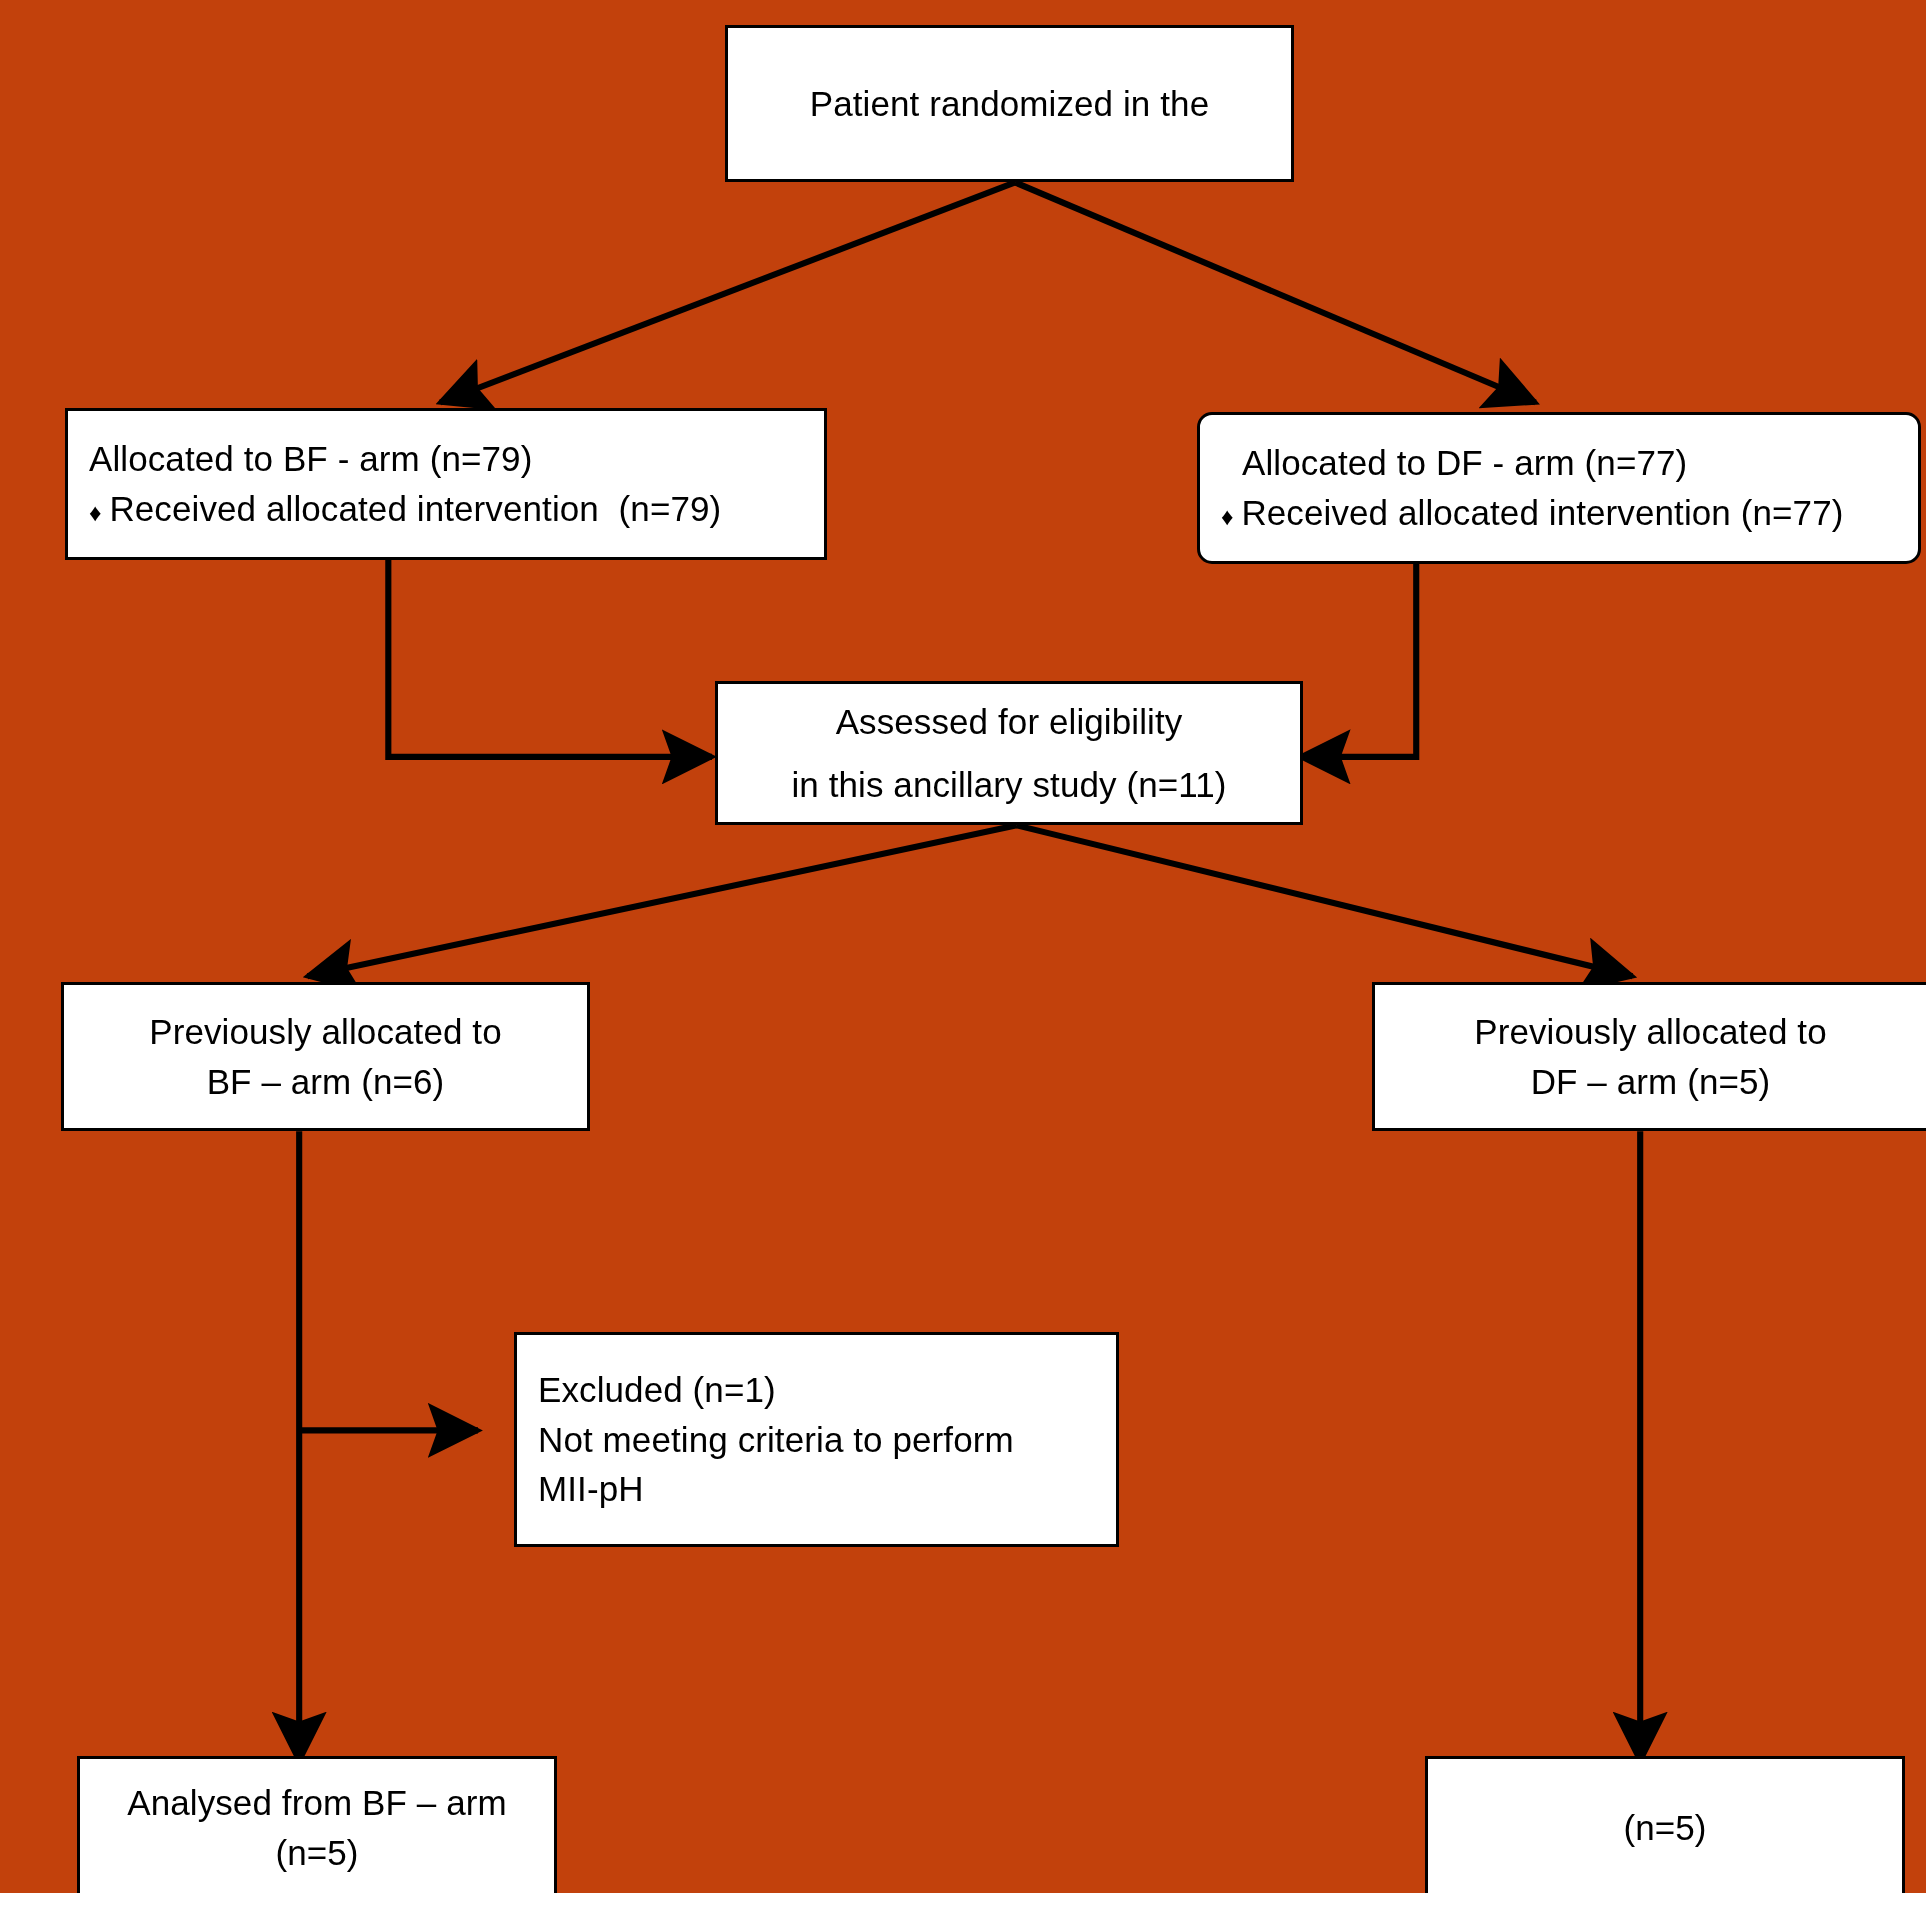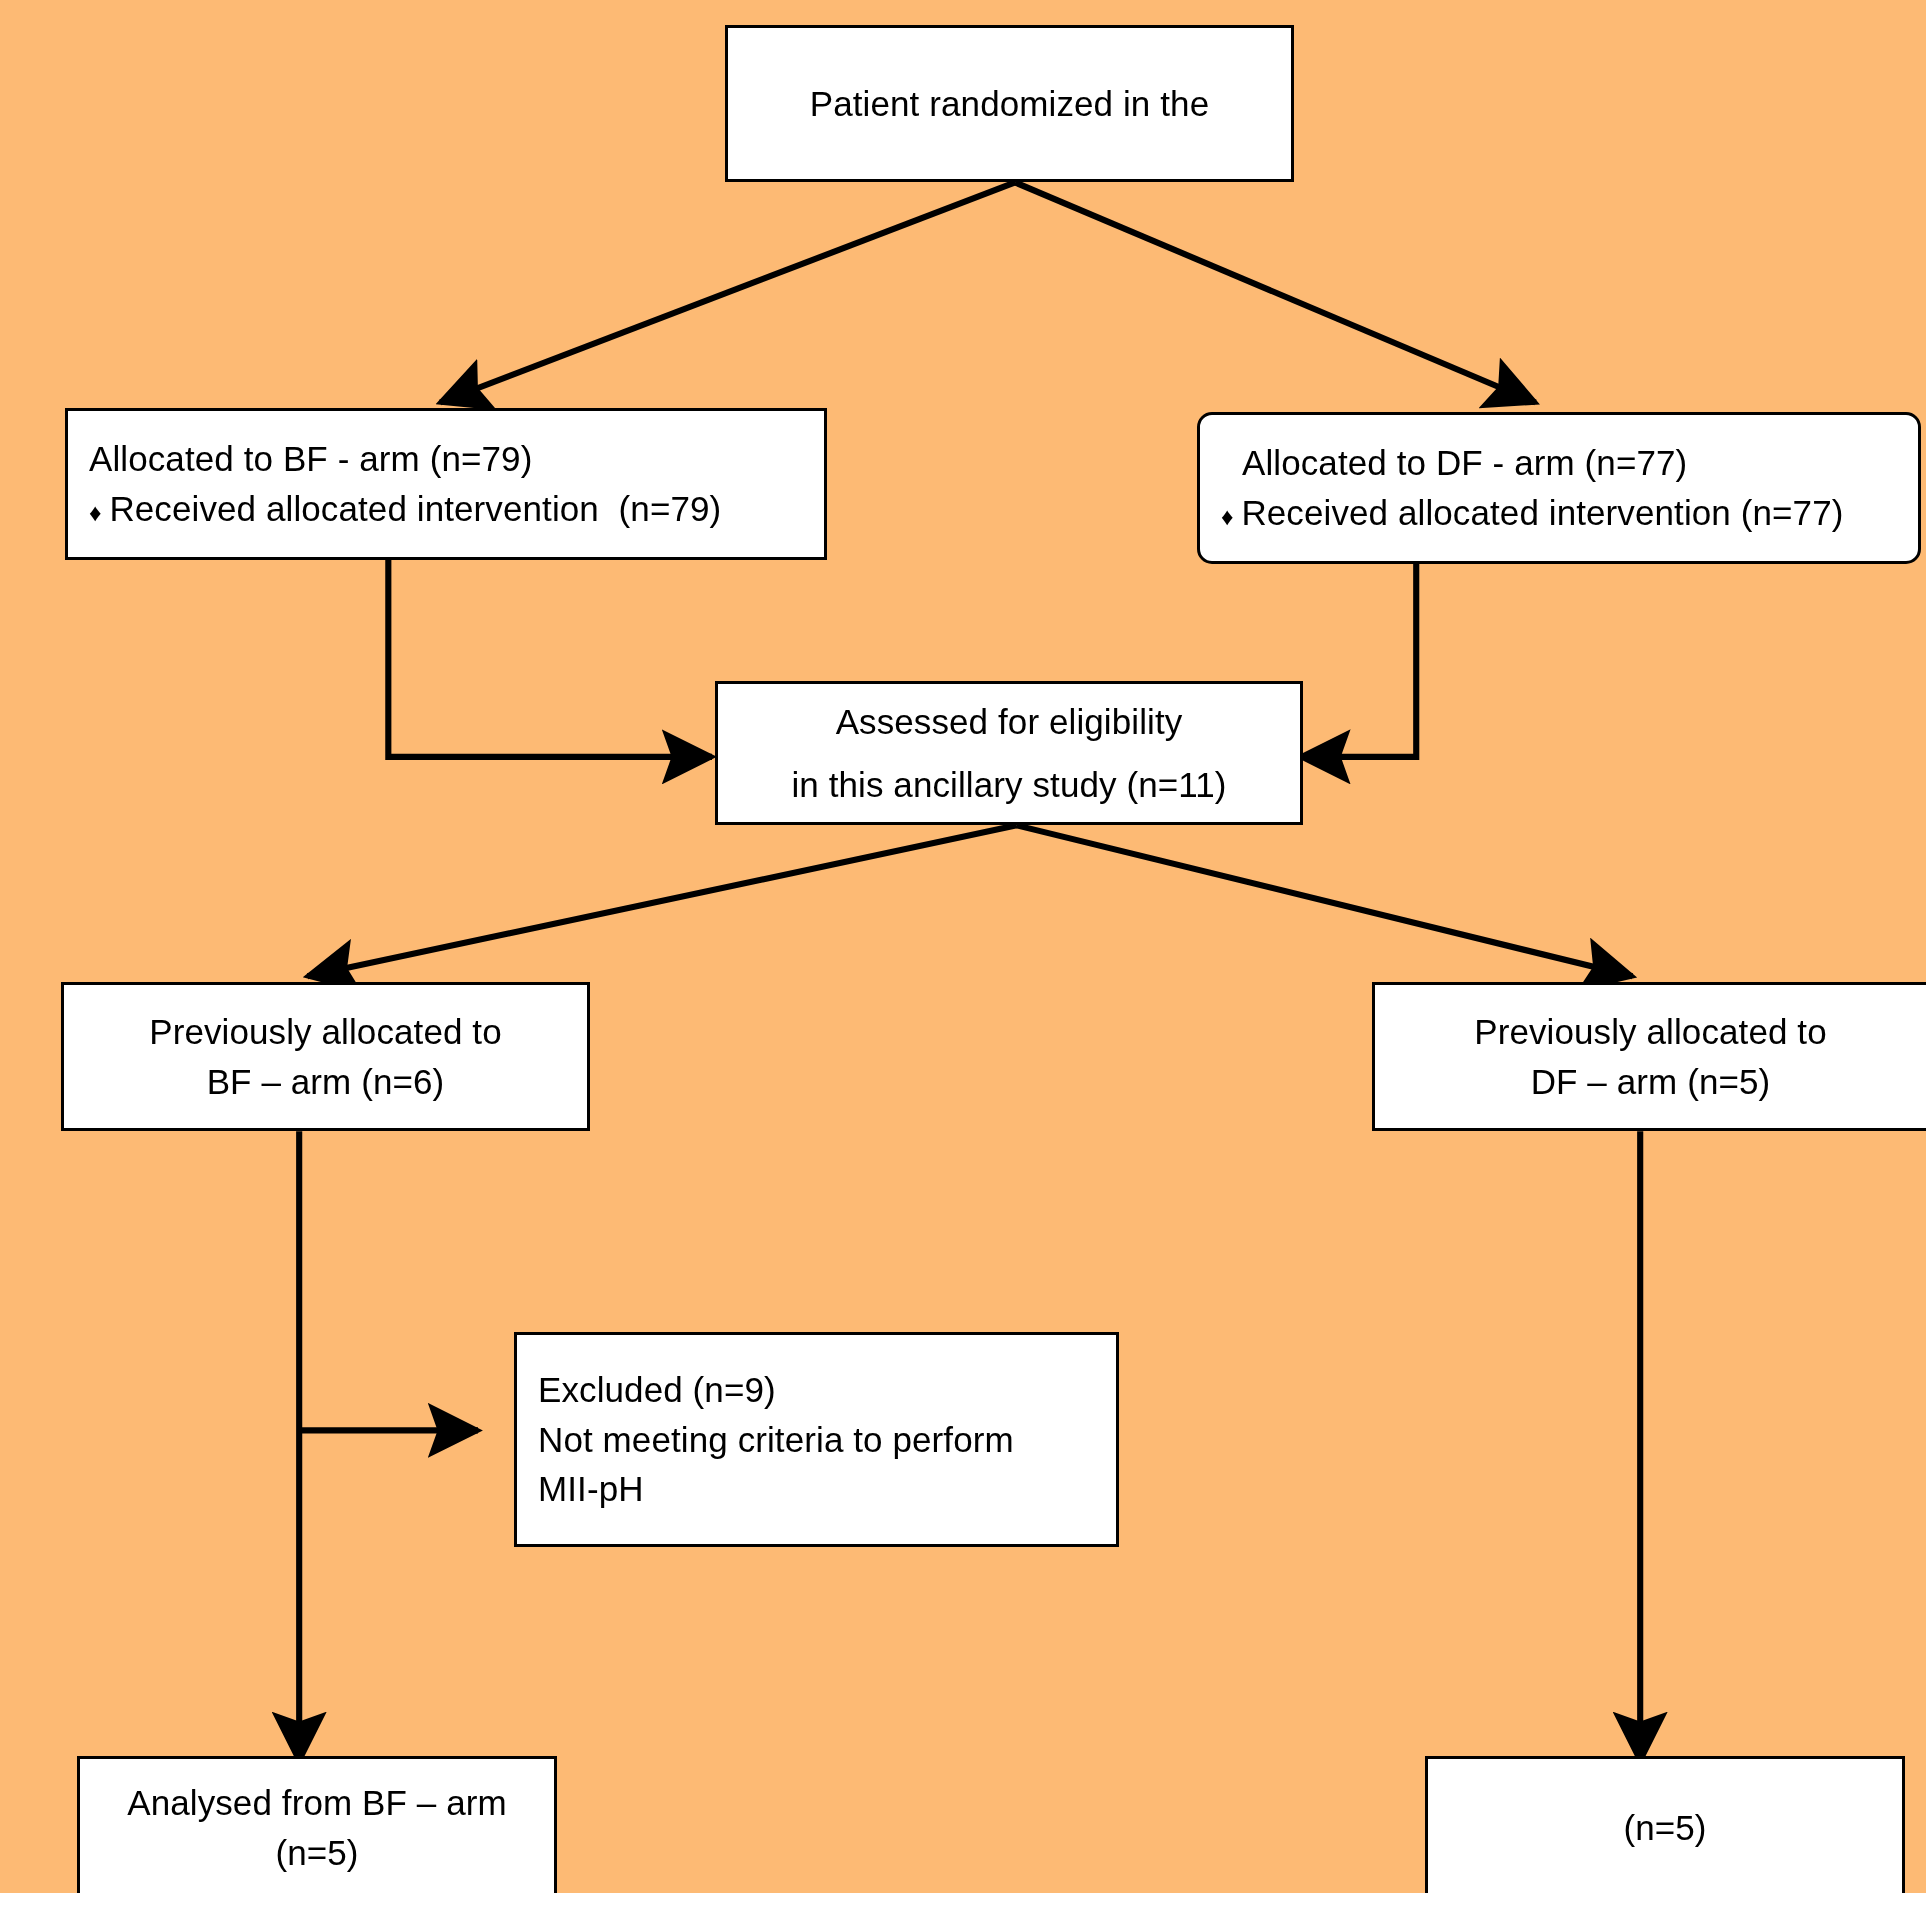--- a/index.html
+++ b/index.html
@@ -7,21 +7,21 @@
     padding: 0;
     background: #ffffff;
   }
   body {
     font-family: "Liberation Sans", sans-serif;
   }
   #flowchart-root {
     position: relative;
     width: 1926px;
     height: 1893px;
-    background: #fdba74;
+    background: #c2410c;
     overflow: hidden;
   }
   #flow-svg {
     position: absolute;
     top: 0;
     left: 0;
     width: 1926px;
     height: 1907px;
   }
   .node-box {
@@ -104,21 +104,21 @@
     <div class="line">Previously allocated to</div>
     <div class="line">BF – arm (n=6)</div>
   </div>
 
   <div class="node-box center" style="left:1372px; top:982px; width:557px; height:149px;">
     <div class="line">Previously allocated to</div>
     <div class="line">DF – arm (n=5)</div>
   </div>
 
   <div class="node-box left pad-l" style="left:485px; top:1332px; width:605px; height:215px;">
-    <div class="line">Excluded (n=9)</div>
+    <div class="line">Excluded (n=1)</div>
     <div class="line">Not meeting criteria to perform</div>
     <div class="line">MII-pH</div>
   </div>
 
   <div class="node-box center" style="left:77px; top:1756px; width:480px; height:144px;">
     <div class="line">Analysed from BF – arm</div>
     <div class="line">(n=5)</div>
   </div>
 
   <div class="node-box center" style="left:1425px; top:1756px; width:480px; height:144px;">

